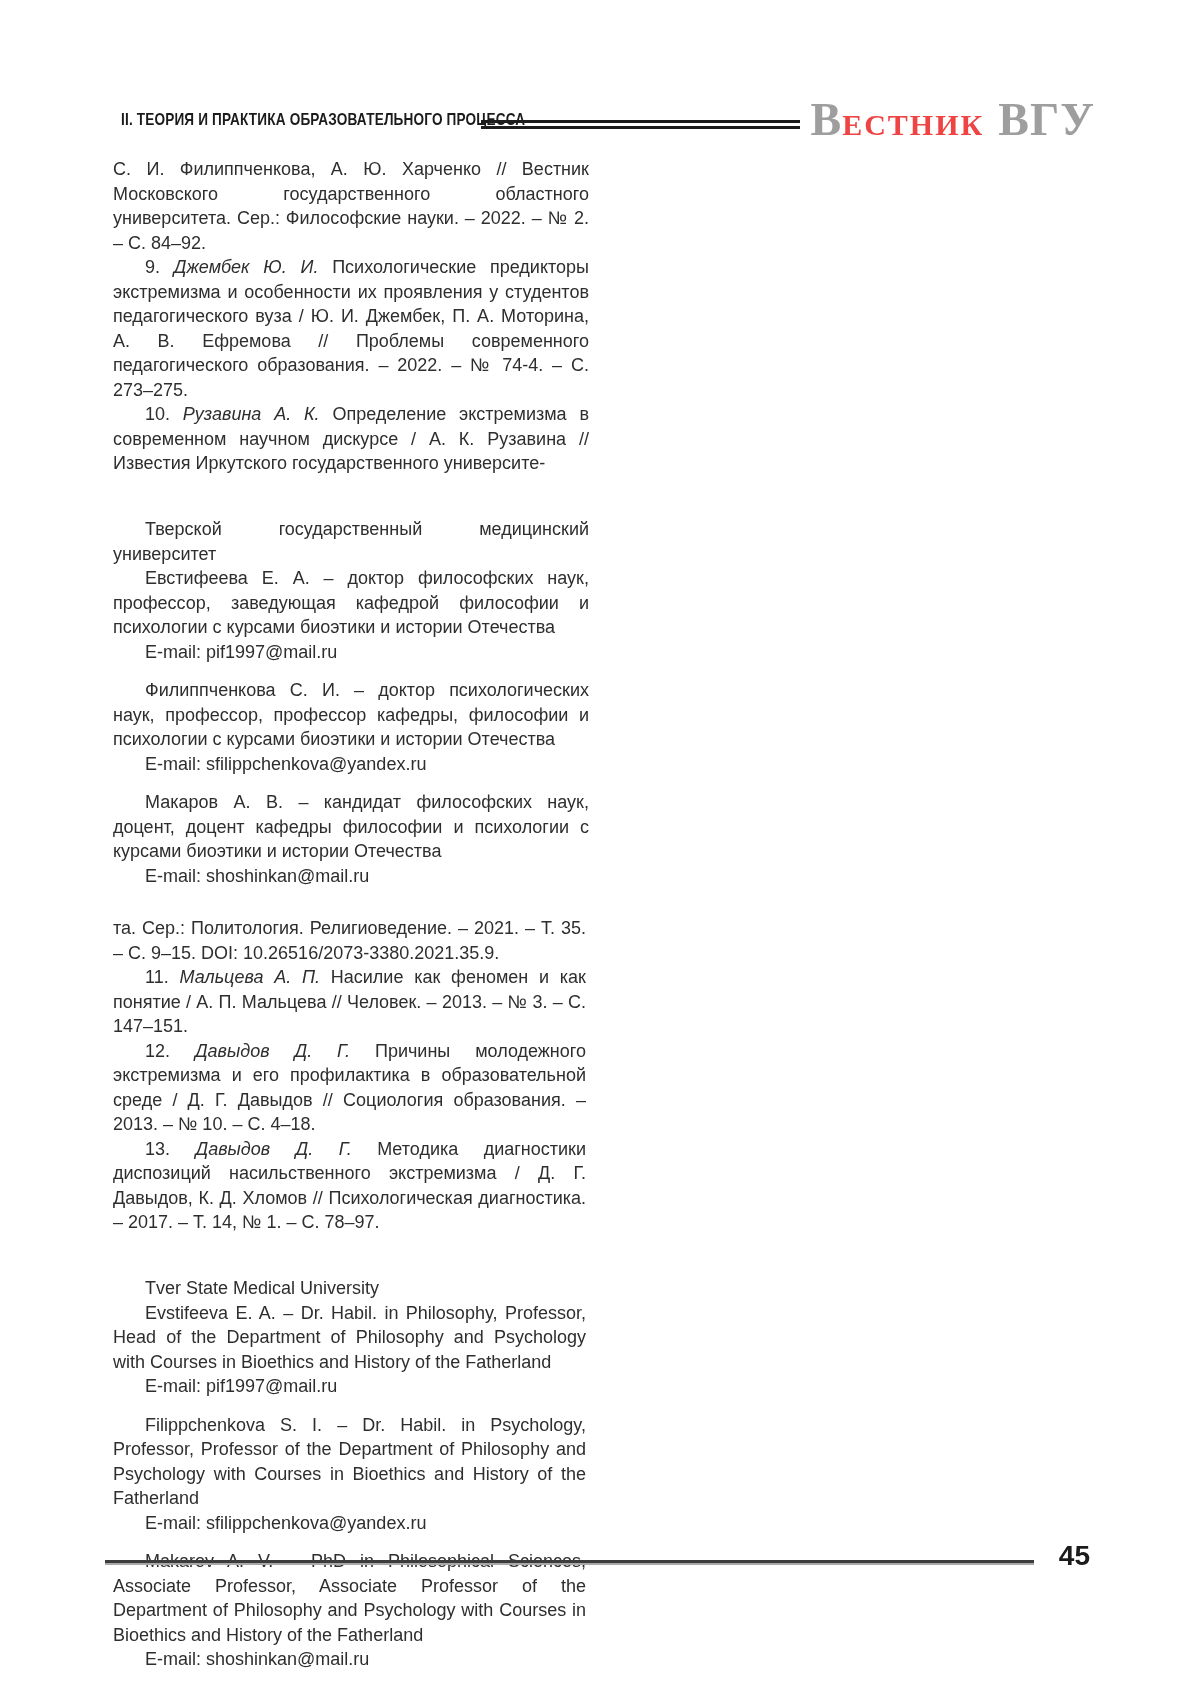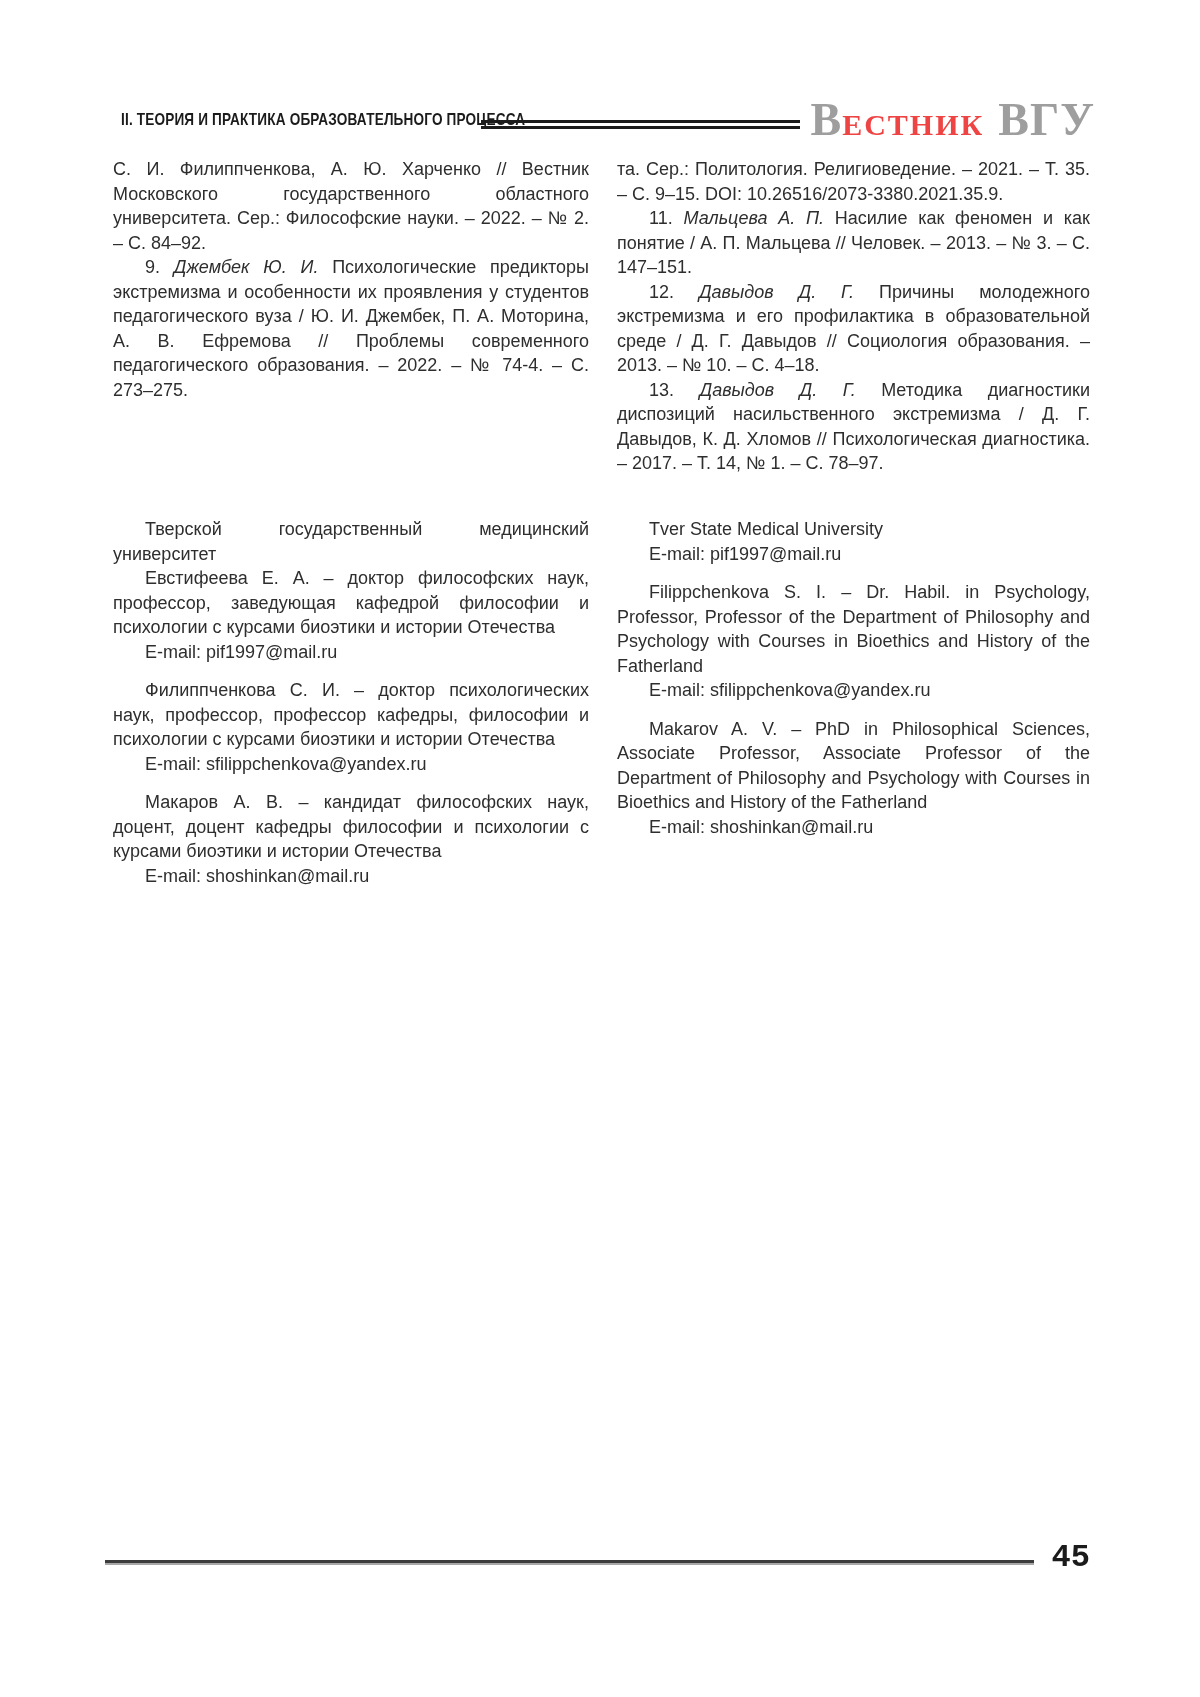--- a/index.html
+++ b/index.html
@@ -34,41 +34,41 @@
     font-family:"Liberation Serif", serif; font-weight:bold;
     white-space:nowrap; line-height:1;
   }
   .logo-big   { font-size:46px; color:#9e9e9e; letter-spacing:1px; }
   .logo-small { font-size:30px; color:#ef4444; letter-spacing:2px; }
   .logo-gap   { display:inline-block; width:14px; }
 
   
   .content {
     position:absolute; left:113px; top:157px; width:977px;
-    display:flex; gap:28px;
+    display:flex; gap:28px;flex-direction:column;
   }
   .col-left  { width:476px; flex:0 0 476px; }
   .col-right { width:473px; flex:0 0 473px; }
 
   p { margin:0; font-size:18px; line-height:24.5px; text-align:justify; }
   .indent { text-indent:32px; }
   .refs { height:360px; }
 
   .authors-section { }
   .author-block + .author-block { margin-top:14px; }
   .email-line { text-align:left; text-indent:32px; }
 
   
   .footer-rule { position:absolute; left:105px; top:1560px; width:929px; }
   .footer-rule .fr-top    { height:2.5px; background:#3c3c3c; }
   .footer-rule .fr-bottom { height:2px;   background:#a8a8a8; margin-top:0.5px; }
   .page-number {
     position:absolute; right:110px; top:1542px;
-    font-family:Liberation Mono, monospace; font-weight:bold;
-    font-size:32px; color:#1b1b1b; line-height:1;
+    font-family:Liberation Sans, sans-serif; font-weight:bold;
+    font-size:28px; color:#1b1b1b; line-height:1;
   }
 </style>
 </head>
 <body>
 
 <div class="header">
   <div class="section-label-box">
     <span class="section-label">II. ТЕОРИЯ И ПРАКТИКА ОБРАЗОВАТЕЛЬНОГО ПРОЦЕССА</span>
   </div>
   <div class="h-rule">
@@ -82,20 +82,25 @@
 
 <div class="content">
 
   <div class="col-left">
     <div class="refs">
       <p class="ref">С. И. Филиппченкова, А. Ю. Харченко // Вестник Московского государственного областного университета. Сер.: Философские науки. – 2022. – № 2. – С. 84–92.</p>
       <p class="ref indent">
         <span>9.</span>
         <i>Джембек Ю. И.</i>
         <span>Психологические предикторы экстремизма и особенности их проявления у студентов педагогического вуза / Ю. И. Джембек, П. А. Моторина, А. В. Ефремова // Проблемы современного педагогического образования. – 2022. – № 74-4. – С. 273–275.</span>
+      </p>
+      <p class="ref indent">
+        <span>10.</span>
+        <i>Рузавина А. К.</i>
+        <span>Определение экстремизма в современном научном дискурсе / А. К. Рузавина // Известия Иркутского государственного университе-</span>
       </p>
     </div>
 
     <div class="authors-section">
       <div class="author-block">
         <p class="indent">Тверской государственный медицинский университет</p>
         <p class="indent">Евстифеева Е. А. – доктор философских наук, профессор, заведующая кафедрой философии и психологии с курсами биоэтики и истории Отечества</p>
         <p class="email-line">E-mail: pif1997@mail.ru</p>
       </div>
       <div class="author-block">
@@ -125,20 +130,21 @@
       <p class="ref indent">
         <span>13.</span>
         <i>Давыдов Д. Г.</i>
         <span>Методика диагностики диспозиций насильственного экстремизма / Д. Г. Давыдов, К. Д. Хломов // Психологическая диагностика. – 2017. – Т. 14, № 1. – С. 78–97.</span>
       </p>
     </div>
 
     <div class="authors-section">
       <div class="author-block">
         <p class="indent">Tver State Medical University</p>
+        <p class="indent">Evstifeeva E. A. – Dr. Habil. in Philosophy, Professor, Head of the Department of Philosophy and Psychology with Courses in Bioethics and History of the Fatherland</p>
         <p class="email-line">E-mail: pif1997@mail.ru</p>
       </div>
       <div class="author-block">
         <p class="indent">Filippchenkova S. I. – Dr. Habil. in Psychology, Professor, Professor of the Department of Philosophy and Psychology with Courses in Bioethics and History of the Fatherland</p>
         <p class="email-line">E-mail: sfilippchenkova@yandex.ru</p>
       </div>
       <div class="author-block">
         <p class="indent">Makarov A. V. – PhD in Philosophical Sciences, Associate Professor, Associate Professor of the Department of Philosophy and Psychology with Courses in Bioethics and History of the Fatherland</p>
         <p class="email-line">E-mail: shoshinkan@mail.ru</p>
       </div>

